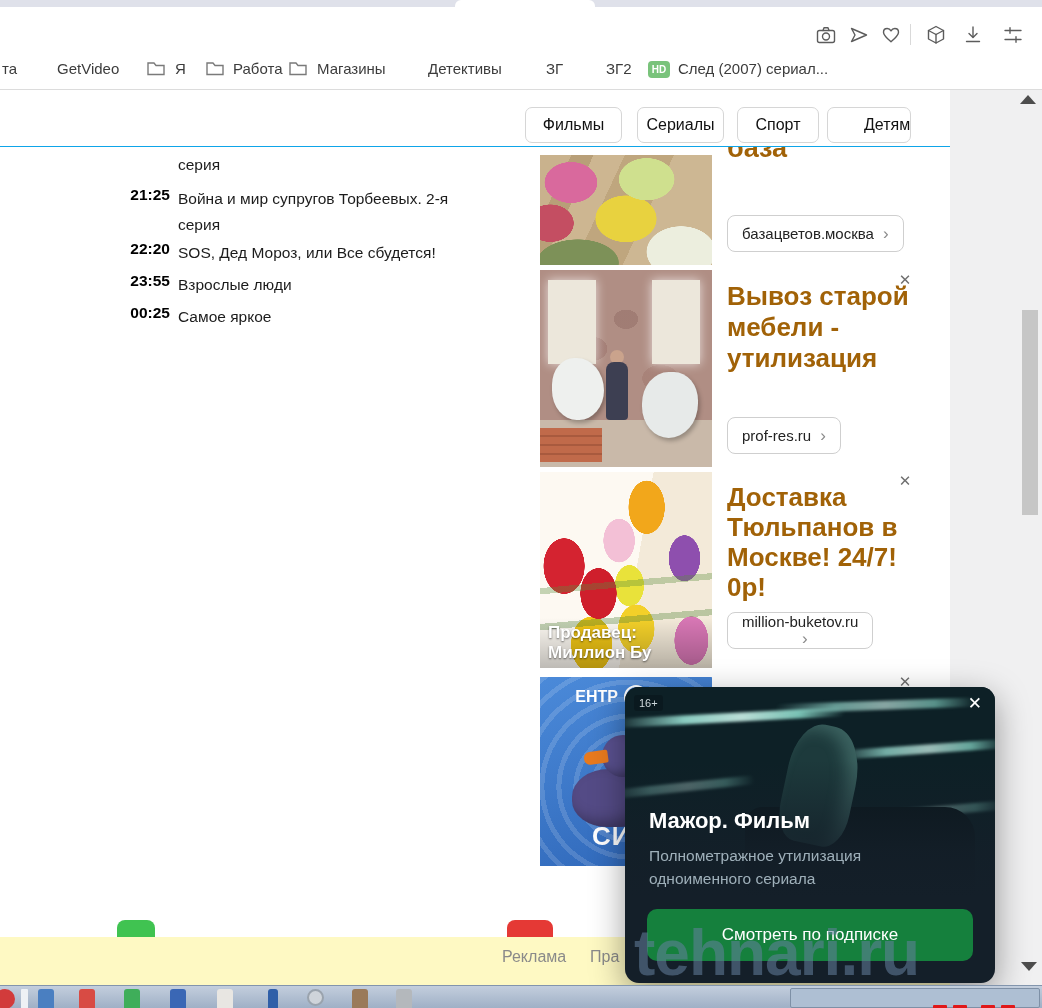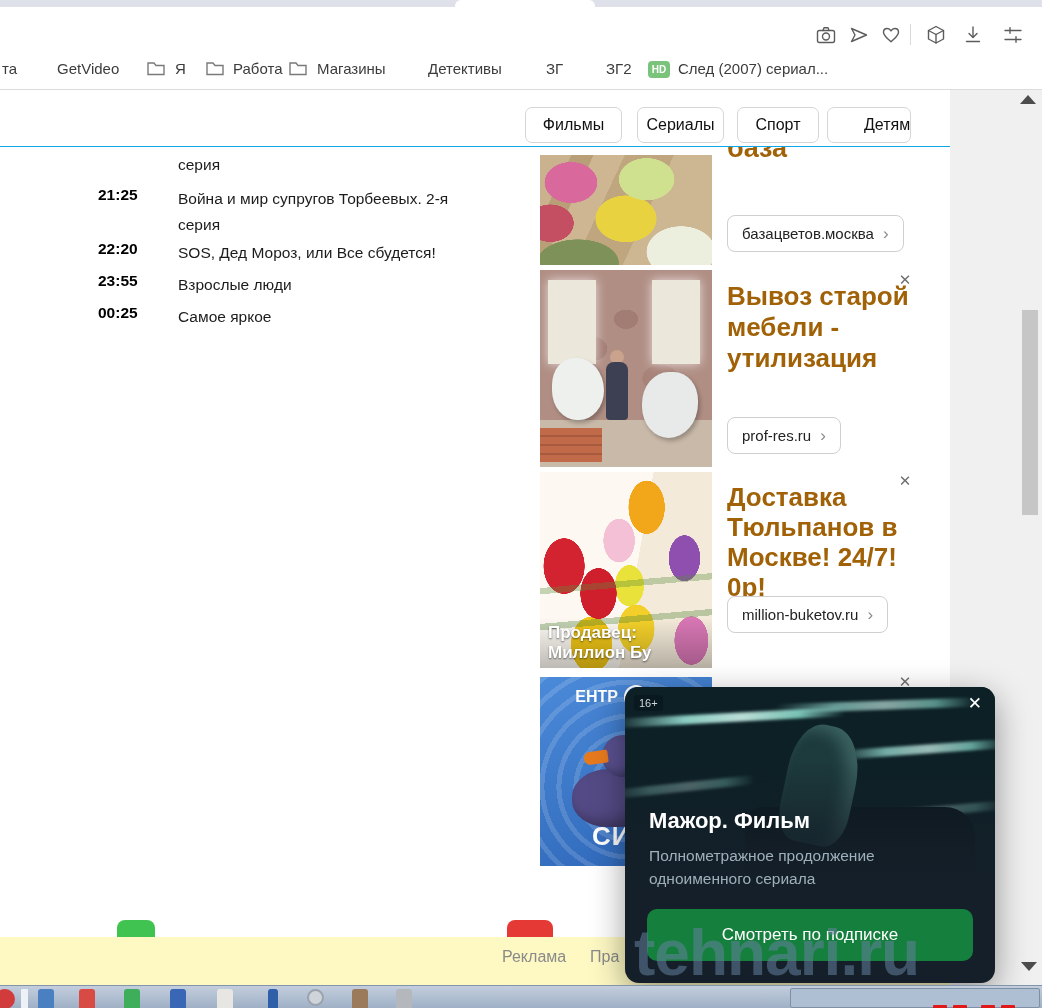--- a/index.html
+++ b/index.html
@@ -29,21 +29,21 @@
   .gutter { position:absolute; left:950px; top:90px; width:92px; height:895px; background:#f0f0f1; }
   .scroll-up { position:absolute; left:1020px; top:95px; width:0; height:0; border-left:8px solid transparent; border-right:8px solid transparent; border-bottom:9px solid #4d4d4d; z-index:7; }
   .scroll-down { position:absolute; left:1021px; top:962px; width:0; height:0; border-left:8px solid transparent; border-right:8px solid transparent; border-top:9px solid #4d4d4d; z-index:7; }
   .scroll-thumb { position:absolute; left:1022px; top:310px; width:16px; height:205px; background:#c6c6c6; z-index:6; }
 
   .page-header { position:absolute; left:0; top:90px; width:950px; height:57px; background:#fff; border-bottom:1px solid #0ea5e9; z-index:5; }
   .tabbtn { position:absolute; top:17px; height:36px; background:#fff; border:1px solid #d6d6d6; border-radius:7px; font-family:"Liberation Sans",sans-serif; font-size:16px; color:#111; text-align:center; cursor:pointer; }
 
   
   .sched { position:absolute; z-index:1; font-size:15.5px; color:#1c1c1c; }
-  .sch-time { position:absolute; left:98px; width:61px; text-align:left; font-weight:bold; color:#000; }
+  .sch-time { position:absolute; left:109px; width:61px; text-align:right; font-weight:bold; color:#000; }
   .sch-title { position:absolute; left:178px; width:295px; line-height:26px; }
 
   
   .ad-img { position:absolute; left:540px; width:172px; overflow:hidden; z-index:1; }
   .ad-title { position:absolute; left:727px; width:210px; font-weight:bold; color:#a16207; z-index:1; }
   .ad-btn { position:absolute; left:727px; height:37px; border:1px solid #cfcfcf; border-radius:8px; background:#fff; display:flex; align-items:center; padding:0 14px; font-size:15px; color:#222; z-index:1; cursor:pointer; white-space:nowrap; }
   .ad-btn .chev { margin-left:9px; color:#8a8a8a; font-size:17px; line-height:1; }
   .ad-btn .chev::before { content:"\203A"; }
   .ad-close { position:absolute; width:16px; height:16px; color:#6f6f6f; font-size:15px; line-height:16px; text-align:center; z-index:2; cursor:pointer; }
   .ad-close::before { content:"\2715"; }
@@ -264,21 +264,21 @@
     <span>prof-res.ru</span>
     <span class="chev"></span>
   </div>
 
   <div class="ad-close" style="left:897px; top:473px;"></div>
   <div class="ad-img img-tulips">
     <div class="stems"></div>
     <div class="ad-caption">Продавец: Миллион Бу</div>
   </div>
   <div class="ad-title" style="top:482px; font-size:26px; line-height:30px;">Доставка Тюльпанов в Москве! 24/7! 0р!</div>
-  <div class="ad-btn" style="top:596px;">
+  <div class="ad-btn" style="top:612px;flex-direction:column;">
     <span>million-buketov.ru</span>
     <span class="chev"></span>
   </div>
 
   <div class="ad-close" style="left:897px; top:674px;"></div>
   <div class="ad-img img-duck">
     <div class="duck-toprow">
       <span>ЕНТР</span>
       <span class="duck-logo"></span>
       <span>СА</span>
@@ -304,21 +304,21 @@
       <div class="streak s3"></div>
       <div class="streak s4"></div>
       <div class="streak s5"></div>
       <div class="car"></div>
       <div class="figure"></div>
       <div class="fade"></div>
     </div>
     <span class="age-badge">16+</span>
     <span class="popup-close"></span>
     <div class="popup-title">Мажор. Фильм</div>
-    <div class="popup-sub">Полнометражное продолжение одноименного сериала</div>
+    <div class="popup-sub">Полнометражное утилизация одноименного сериала</div>
     <button class="popup-btn">Смотреть по подписке</button>
   </div>
 
   <div class="watermark">tehnari.ru</div>
 
   <div class="taskbar">
     <div class="tk tk1"></div>
     <div class="tk tk2"></div>
     <div class="tk tk3"></div>
     <div class="tk tk4"></div>

